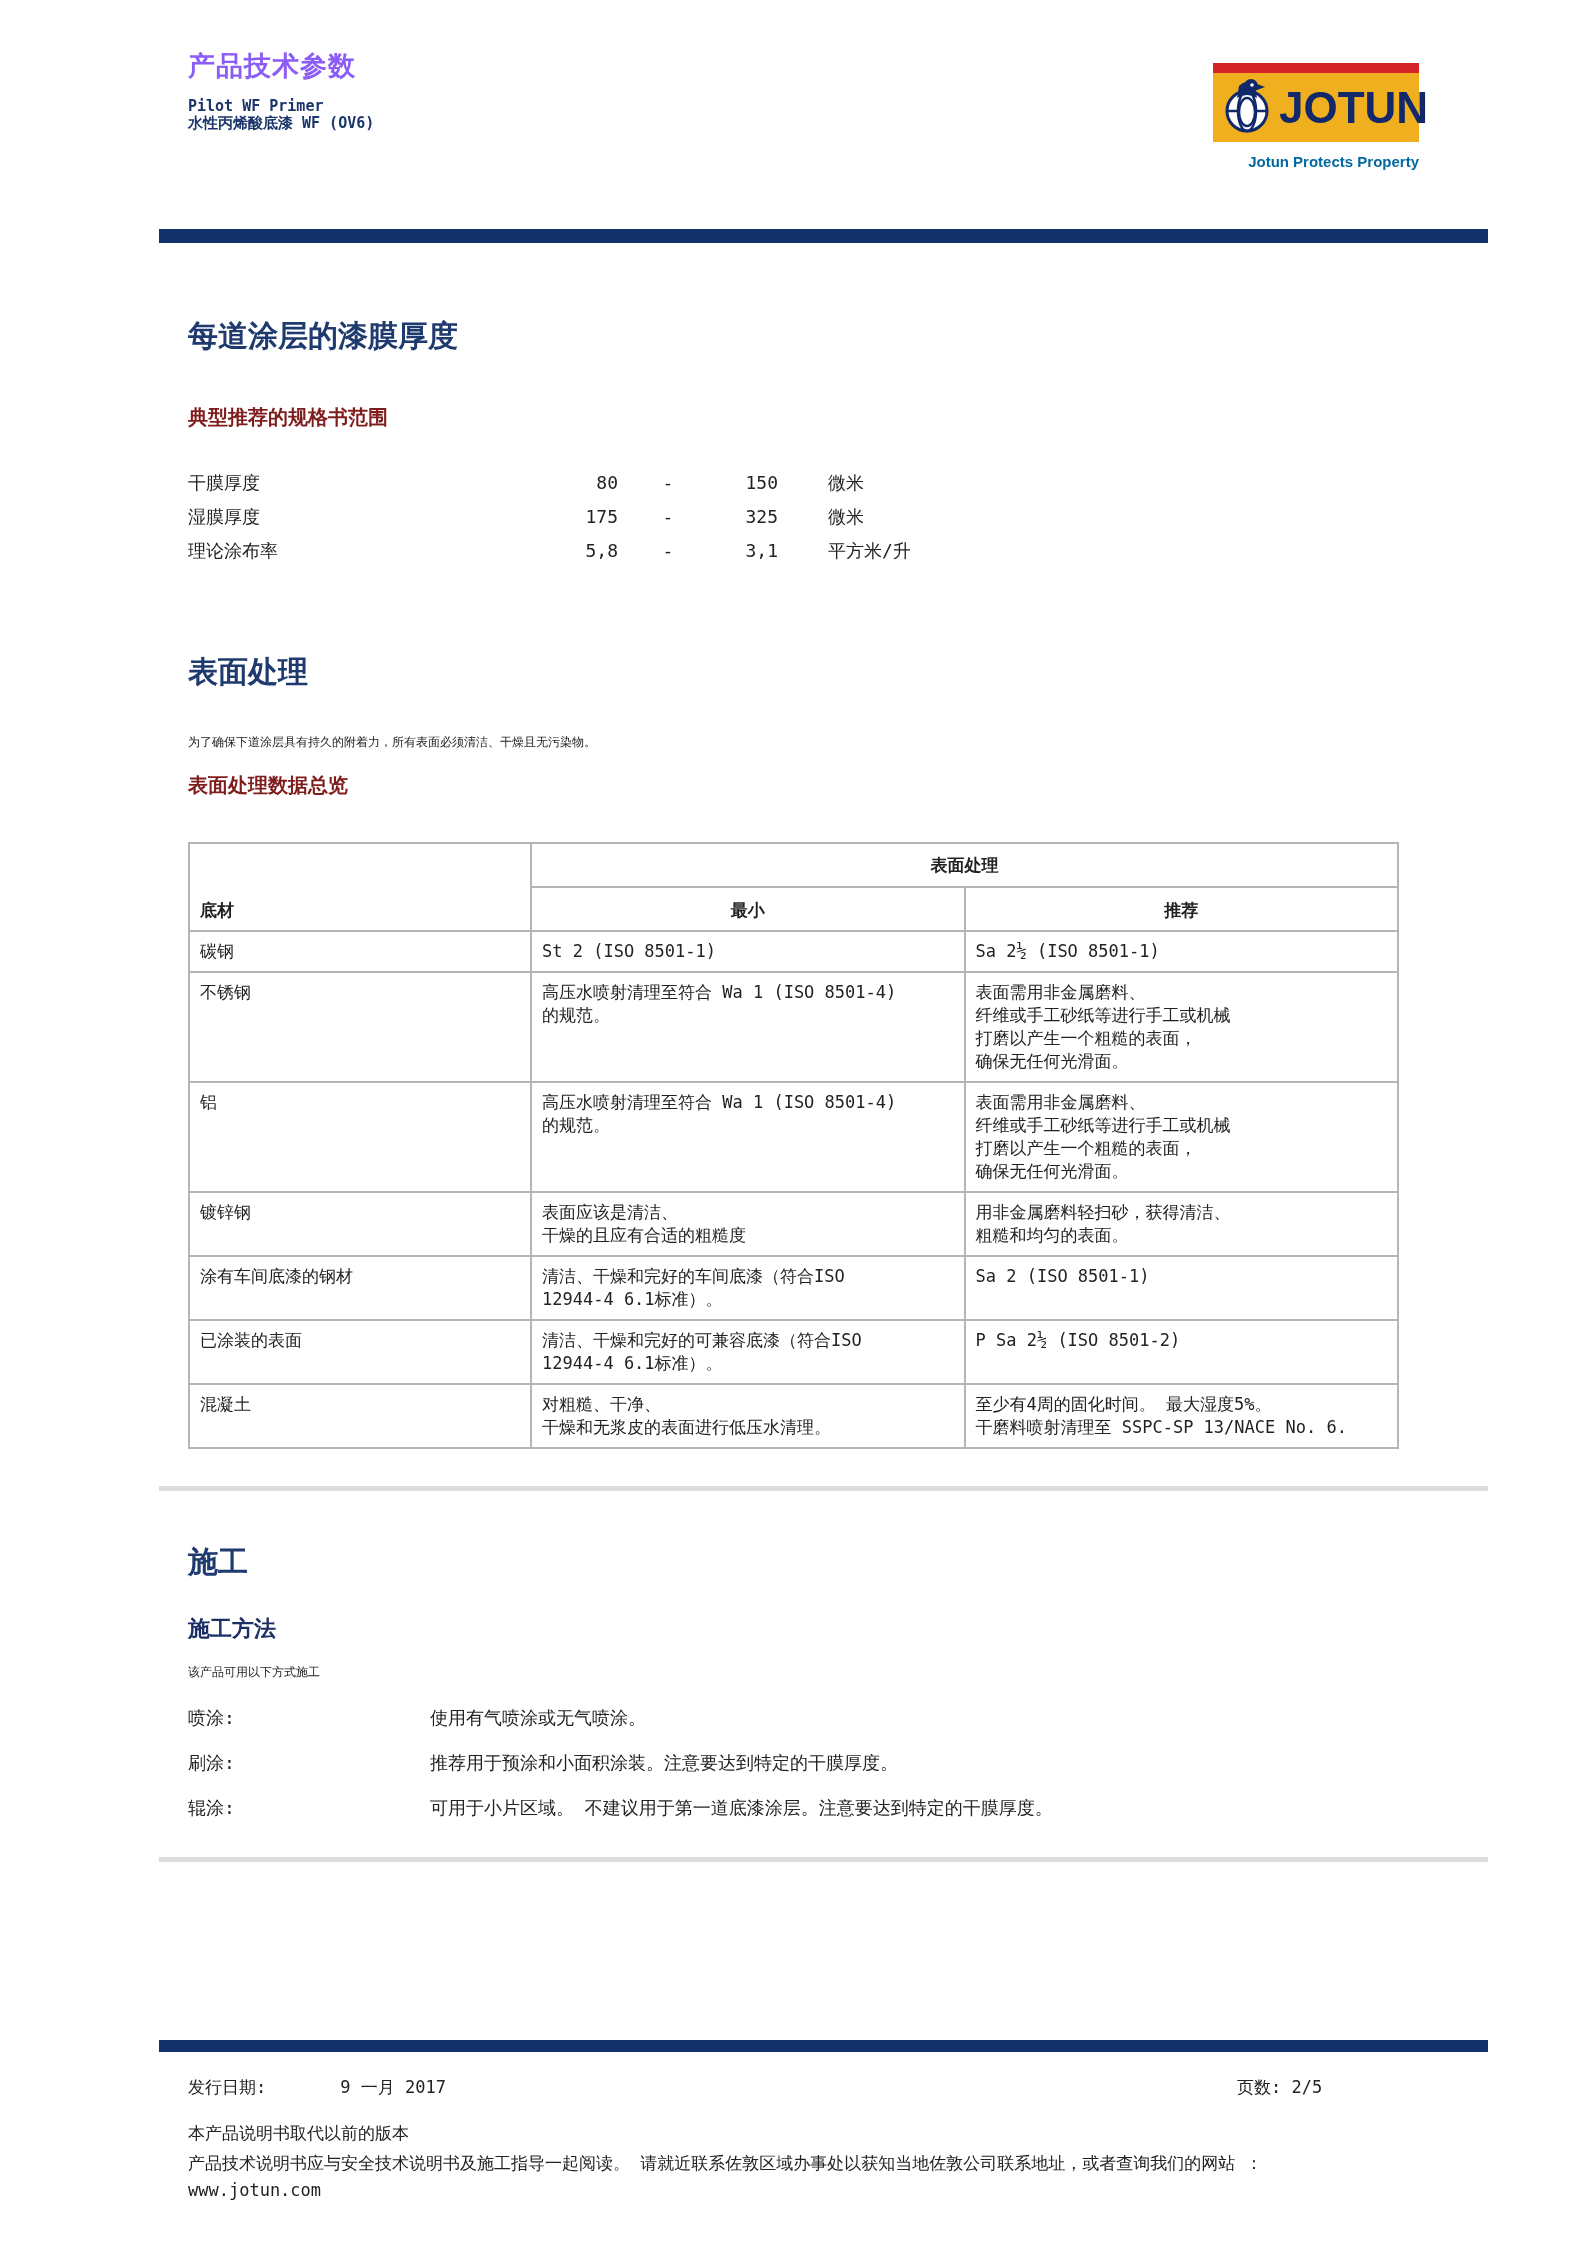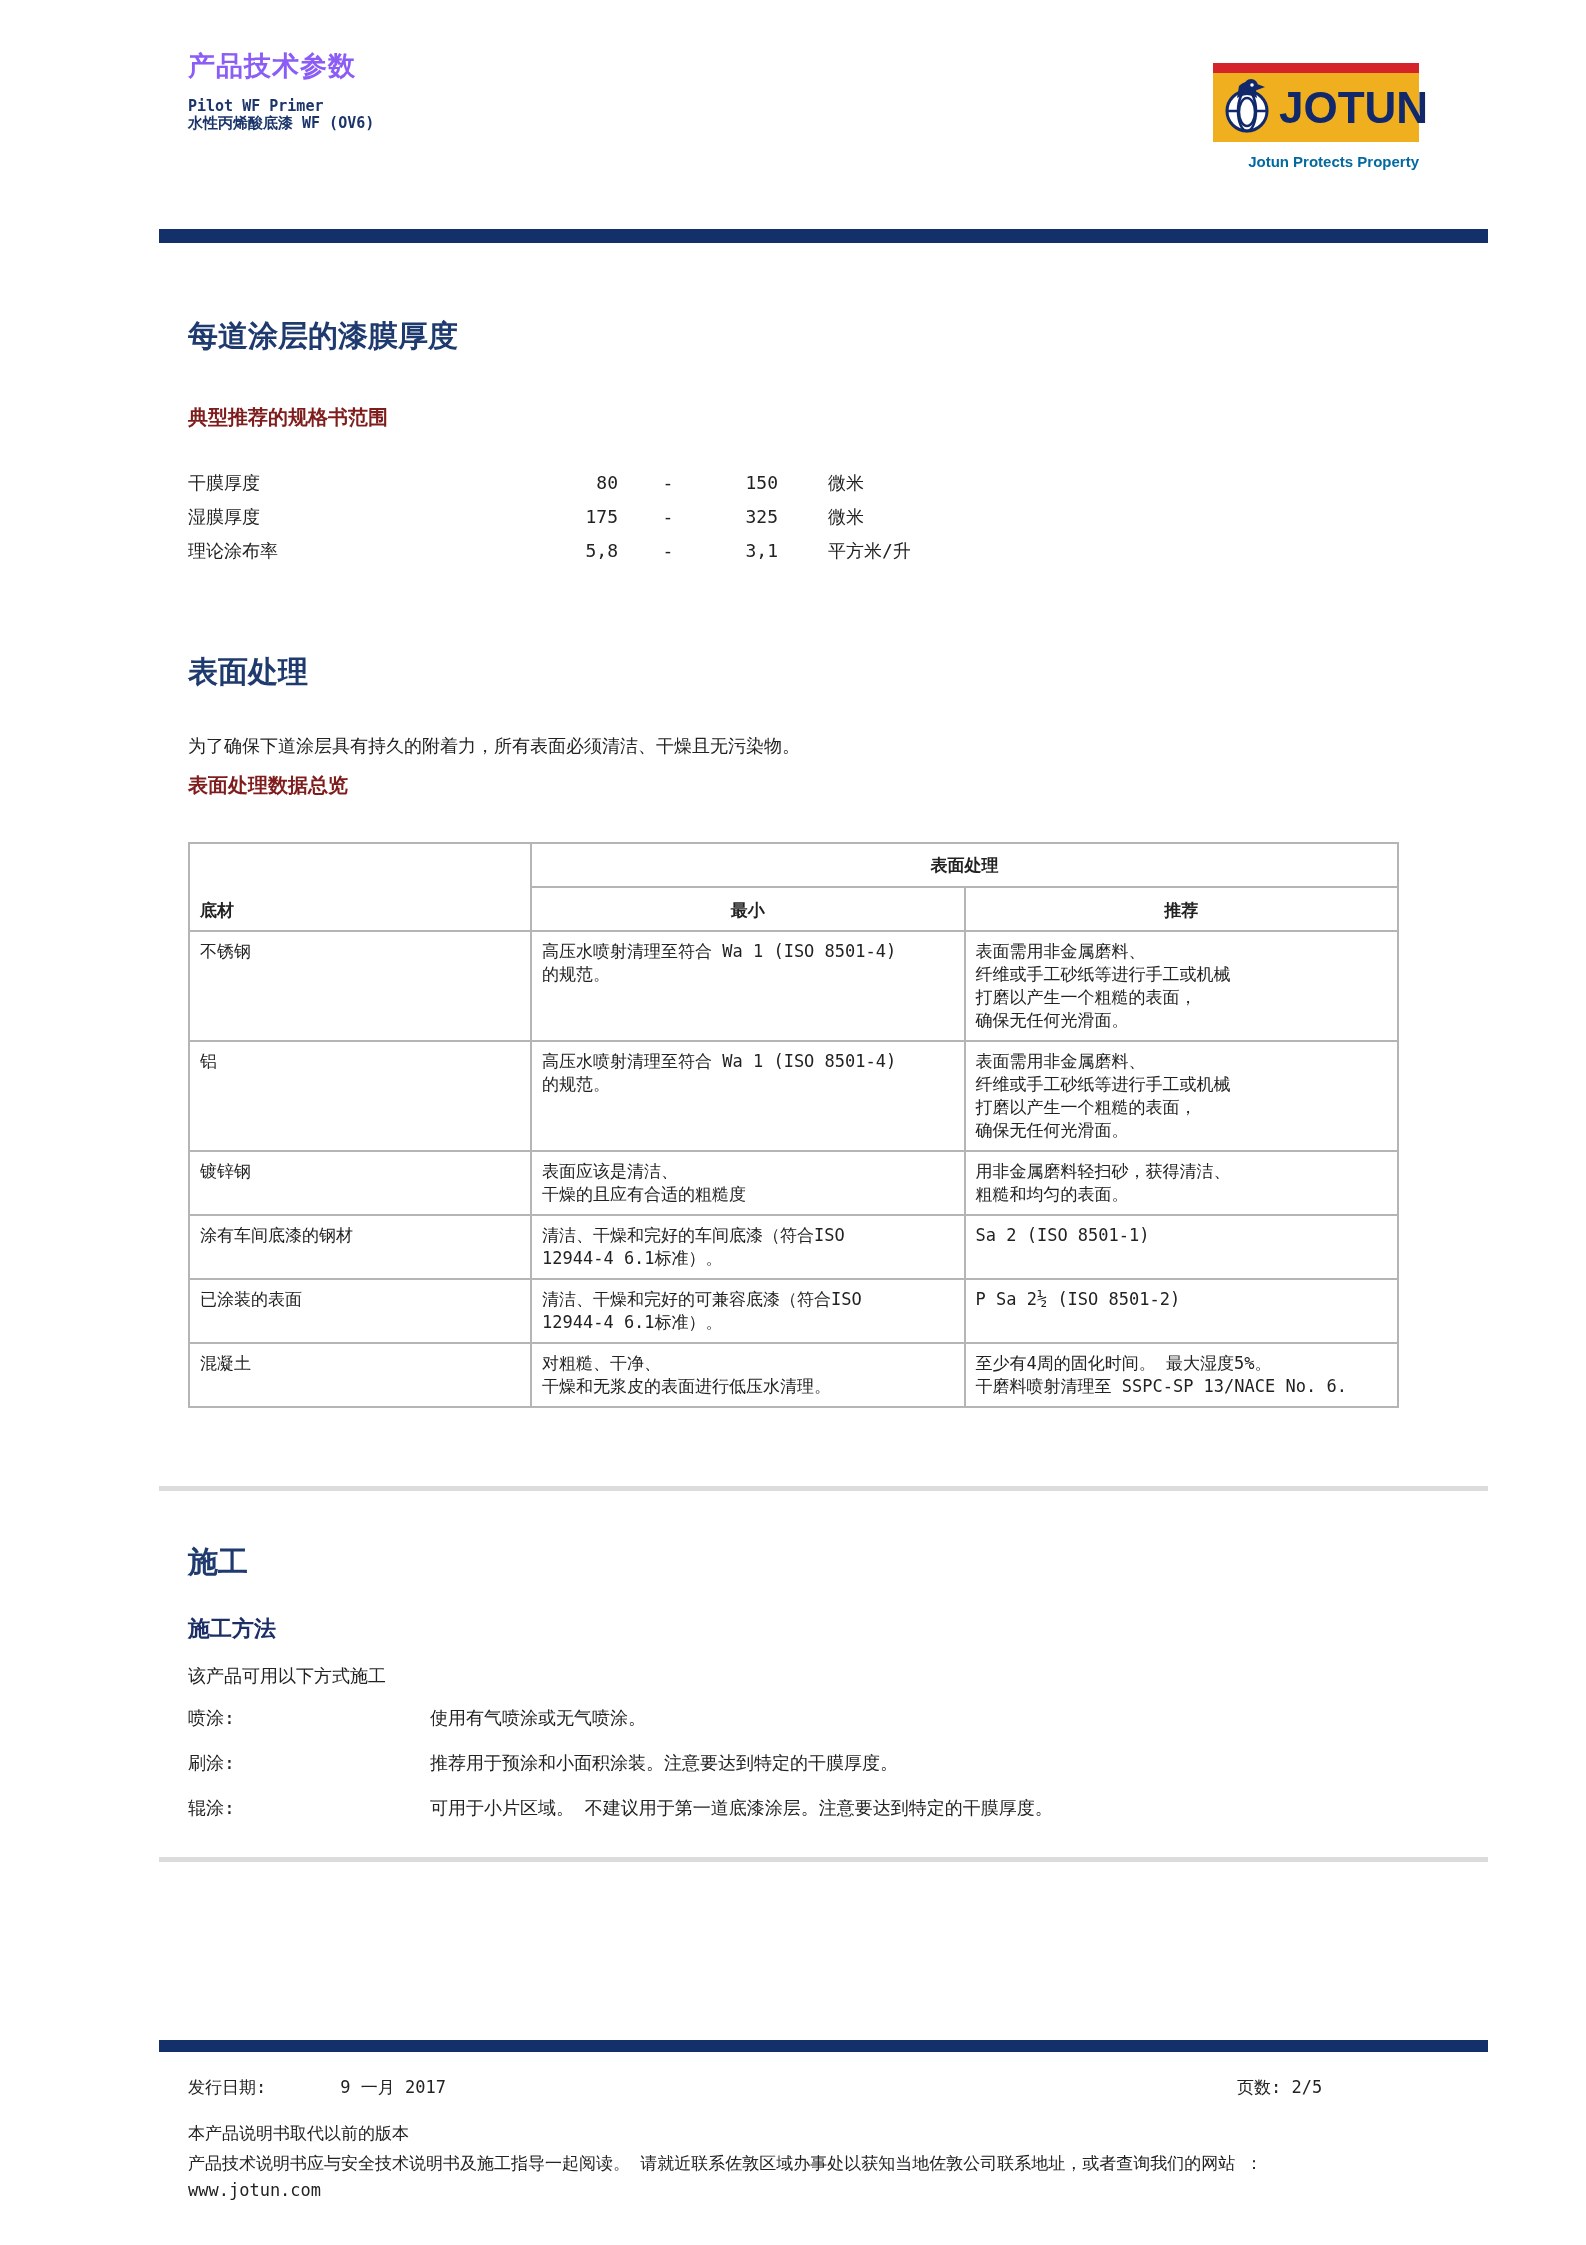--- a/index.html
+++ b/index.html
@@ -25,21 +25,21 @@
   .navy-bar{position:absolute;left:159px;width:1329px;background:#13306b;}
   .bar-top{top:229px;height:14px;}
   .bar-footer{top:2040px;height:12px;}
   .gray-rule{position:absolute;left:159px;width:1329px;height:5px;background:#dcdcdc;}
   .rule-1{top:1486px;}
   .rule-2{top:1857px;}
   
   .h2{position:absolute;left:188px;font-size:30px;font-weight:600;color:#1f3a6e;}
   .h3{position:absolute;left:188px;font-size:20px;font-weight:700;color:#7f1d1d;}
   .h3-navy{position:absolute;left:188px;font-size:22px;font-weight:700;color:#1b2f66;}
-  .body-p{position:absolute;left:188px;font-size:18px;color:#222;}
+  .body-p{position:absolute;left:188px;font-size:12px;color:#222;}
   
   .ft-rows{position:absolute;left:188px;top:466px;font-size:18px;}
   .ft-row{display:flex;line-height:34px;gap:28px;}
   .ft-label{width:310px;}
   .ft-low{width:92px;text-align:right;}
   .ft-dash{width:44px;text-align:center;}
   .ft-high{width:60px;text-align:right;}
   .ft-unit{margin-left:22px;}
   
   .sp-table{position:absolute;left:188px;top:842px;width:1211px;border-collapse:collapse;table-layout:fixed;font-size:17px;}
@@ -137,20 +137,25 @@
         <tr class="hrow1">
       <td class="c1 nbb"></td>
       <td class="hdr center nbb" colspan="2">表面处理</td>
     </tr>
     <tr class="hrow2">
       <td class="c1 hdr nbt" style="vertical-align:bottom;">底材</td>
       <td class="c2 hdr center" style="vertical-align:bottom;margin-left:36px;">最小</td>
       <td class="c3 hdr center" style="vertical-align:bottom;">推荐</td>
     </tr>
     <tr>
+      <td class="c1">碳钢</td>
+      <td class="c2">St 2 (ISO 8501-1)</td>
+      <td class="c3">Sa 2½ (ISO 8501-1)</td>
+    </tr>
+    <tr>
       <td class="c1">不锈钢</td>
       <td class="c2">高压水喷射清理至符合 Wa 1 (ISO 8501-4)
 的规范。</td>
       <td class="c3">表面需用非金属磨料、
 纤维或手工砂纸等进行手工或机械
 打磨以产生一个粗糙的表面，
 确保无任何光滑面。</td>
     </tr>
     <tr>
       <td class="c1">铝</td>

